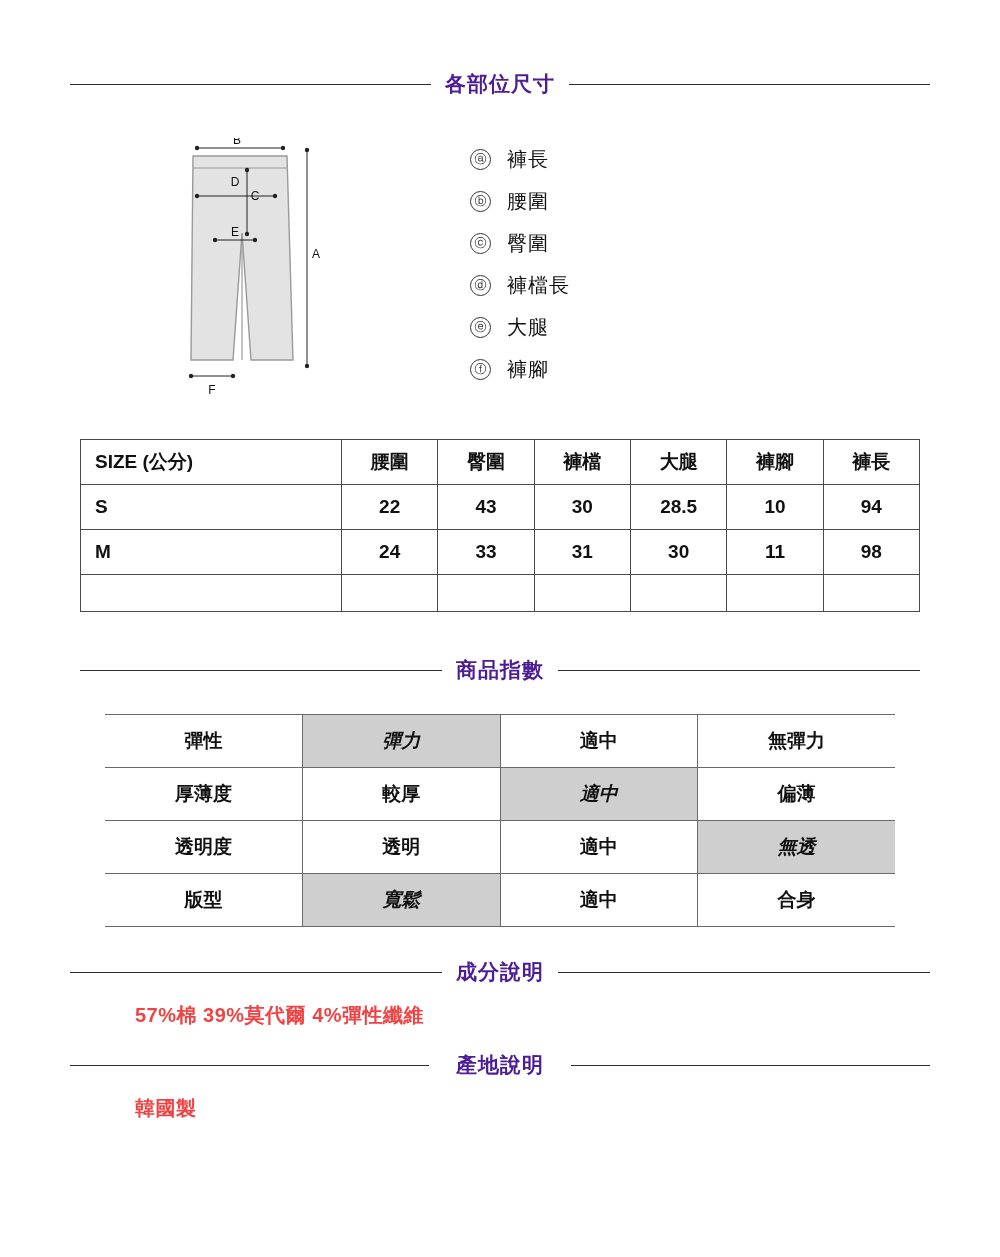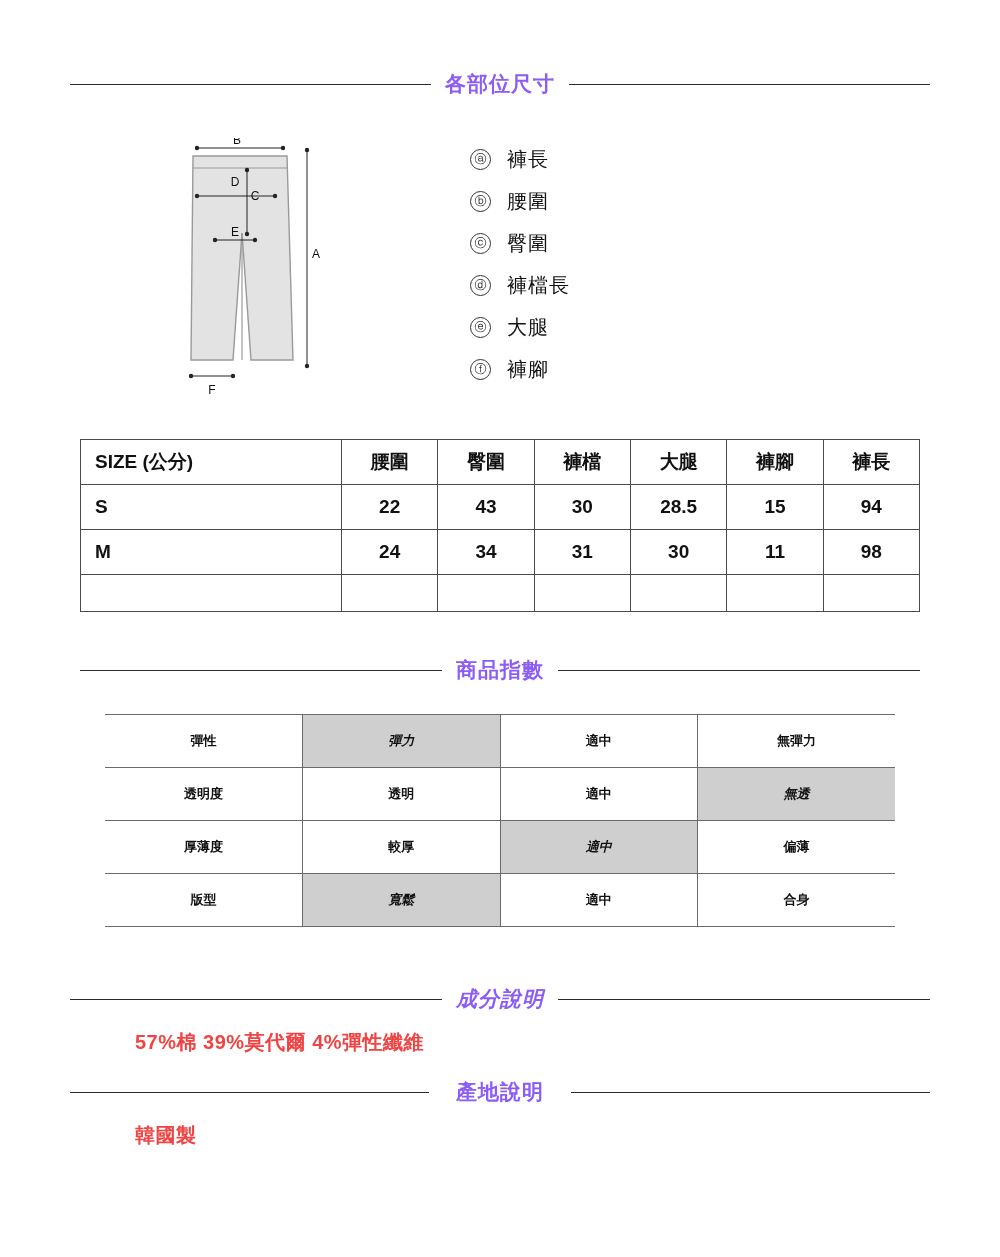--- a/index.html
+++ b/index.html
@@ -26,21 +26,21 @@
   .section-head .rule {
     flex: 1 1 auto;
     height: 1px;
     background: #2b2b2b;
   }
   .section-head .title {
     font-size: 21px;
     font-weight: 700;
     letter-spacing: 1px;
     white-space: nowrap;
-    color: #8b5cf6;
+    color: #4c1d95;
   }
 
   
   #head-sizes {
     width: 860px;
     margin: 70px auto 0 auto;
   }
 
   .diagram-block {
     display: flex;
@@ -110,41 +110,40 @@
   .index-table {
     width: 790px;
     margin: 30px auto 0 auto;
     border-collapse: collapse;
     table-layout: fixed;
   }
   .index-table td {
     border: 1px solid #6a6a6a;
     height: 50px;
     text-align: center;
-    font-size: 13px;
+    font-size: 19px;
     font-weight: 700;
     color: #111;
   }
   .index-table td.name {
     border-left: none;
     border-right: 1px solid #6a6a6a;
   }
   .index-table td:last-child {
     border-right: none;
   }
   .index-table td.on {
     background: #cfcfcf;
     font-style: italic;
   }
 
   
   #head-comp {
     width: 860px;
-    margin: 58px auto 0 auto;
-    font-style: italic;
+    margin: 31px auto 0 auto;
   }
   .body-text {
     font-size: 20px;
     font-weight: 700;
     color: #ef4444;
     margin: 16px 0 0 135px;
     letter-spacing: 0.5px;
   }
   #head-origin {
     width: 860px;
@@ -241,27 +240,27 @@
     <th>大腿</th>
     <th>褲腳</th>
     <th>褲長</th>
   </tr>
   <tr>
     <td class="label-col">S</td>
     <td>22</td>
     <td>43</td>
     <td>30</td>
     <td>28.5</td>
-    <td>15</td>
+    <td>10</td>
     <td>94</td>
   </tr>
   <tr>
     <td class="label-col">M</td>
     <td>24</td>
-    <td>34</td>
+    <td>33</td>
     <td>31</td>
     <td>30</td>
     <td>11</td>
     <td>98</td>
   </tr>
   <tr class="empty">
     <td class="label-col"></td>
     <td></td>
     <td></td>
     <td></td>
@@ -280,32 +279,32 @@
 
 <table class="index-table">
   <tbody>
       <tr>
     <td class="name">彈性</td>
     <td class="on">彈力</td>
     <td>適中</td>
     <td>無彈力</td>
   </tr>
   <tr>
+    <td class="name">厚薄度</td>
+    <td>較厚</td>
+    <td class="on">適中</td>
+    <td>偏薄</td>
+  </tr>
+  <tr>
     <td class="name">透明度</td>
     <td>透明</td>
     <td>適中</td>
     <td class="on">無透</td>
   </tr>
   <tr>
-    <td class="name">厚薄度</td>
-    <td>較厚</td>
-    <td class="on">適中</td>
-    <td>偏薄</td>
-  </tr>
-  <tr>
     <td class="name">版型</td>
     <td class="on">寬鬆</td>
     <td>適中</td>
     <td>合身</td>
   </tr>
 </tbody>
   </table>
 
 <div class="section-head" id="head-comp">
   <span class="rule"></span>

